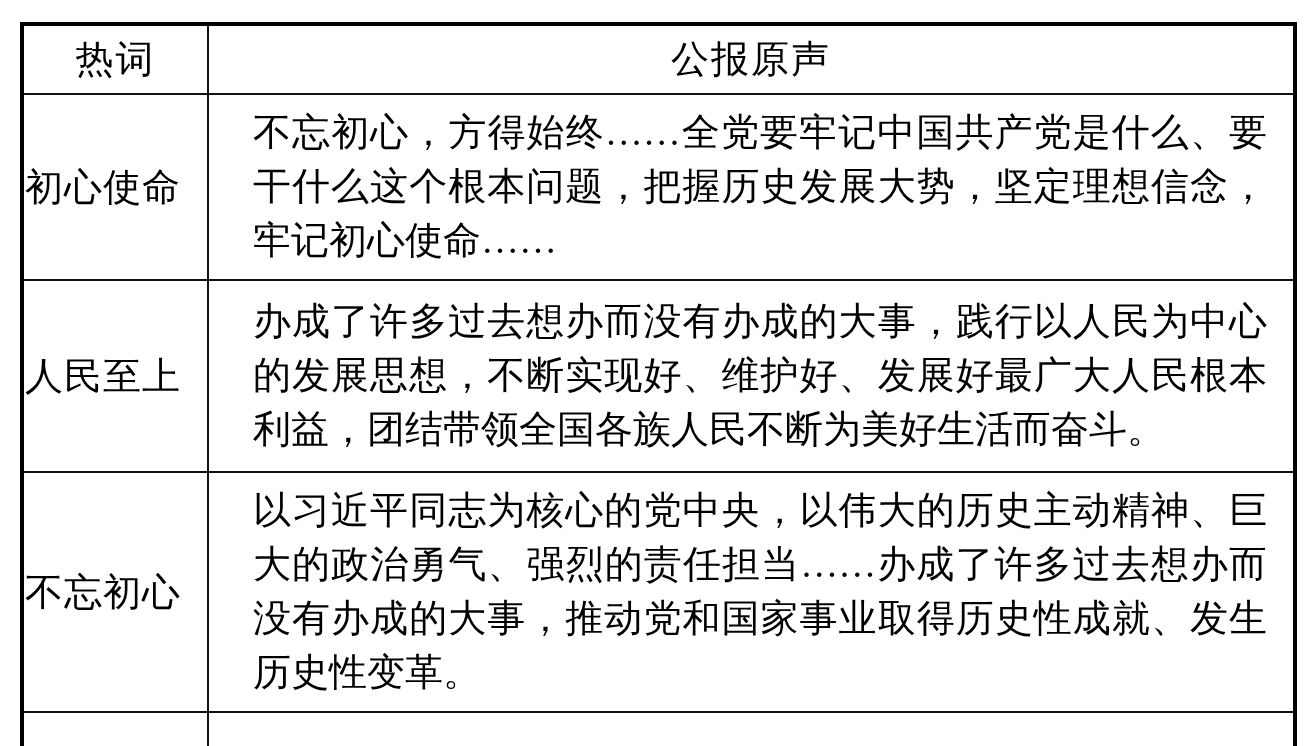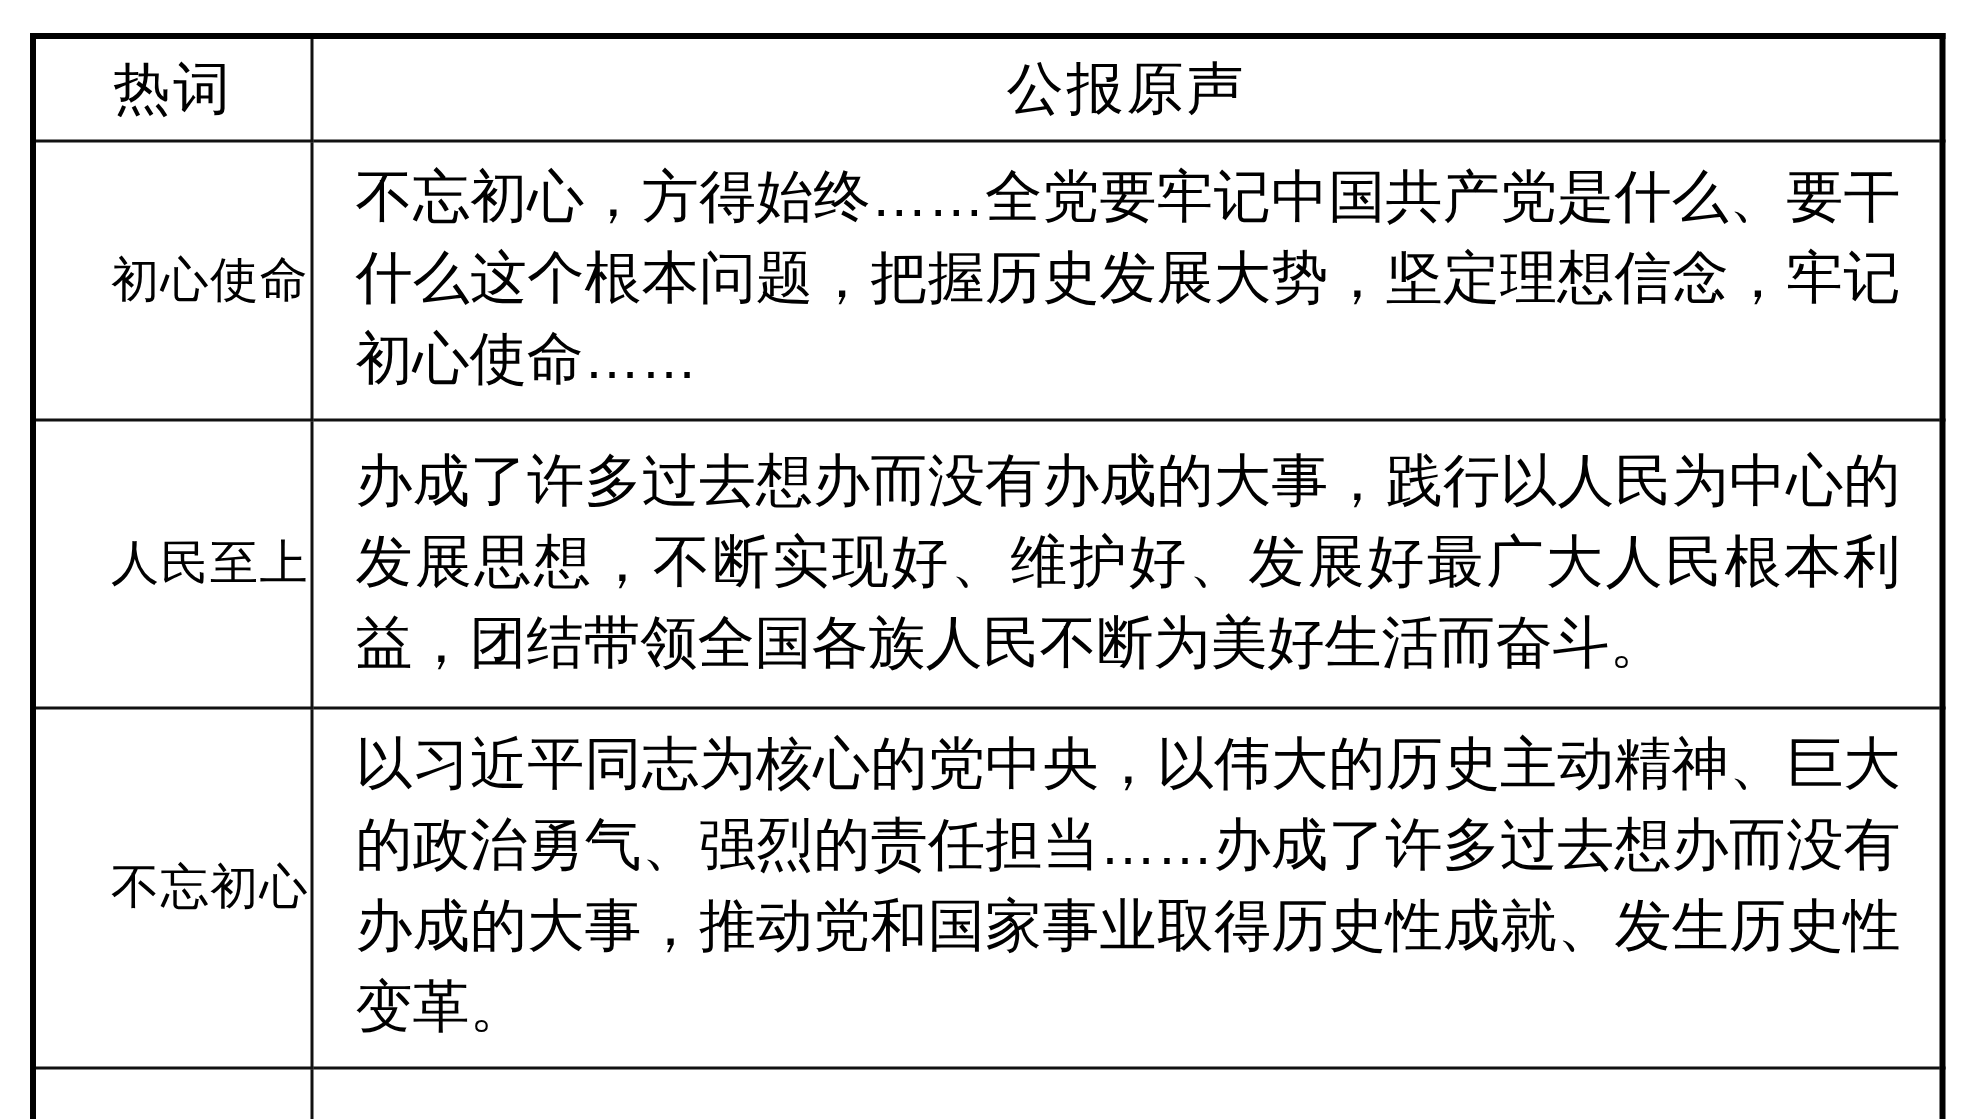--- a/index.html
+++ b/index.html
@@ -5,21 +5,21 @@
   html, body {
     margin: 0;
     padding: 0;
     background: #ffffff;
   }
   .page {
     position: relative;
     width: 1316px;
     height: 746px;
     background: #ffffff;
-    font-family: Liberation Sans, sans-serif;
+    font-family: Liberation Serif, serif;
     color: #000000;
     border-radius: 12px;
   }
   table.hotwords {
     position: absolute;
     left: 20px;
     top: 22px;
     width: 1277px;
     height: 707px;
     border-collapse: collapse;
@@ -39,31 +39,31 @@
     vertical-align: middle;
     letter-spacing: 2px;
   }
   col.kw { width: 186px; }
   tr.hdr   { height: 70px; }
   tr.r1    { height: 178px; }
   tr.r2    { height: 192px; }
   tr.r3    { height: 196px; }
   tr.r4    { height: 71px; }
   td.keyword {
-    font-size: 32px;
-    text-align: right;
+    font-size: 38px;
+    text-align: left;
     vertical-align: middle;
     letter-spacing: 1px;
   }
   td.quote {
     font-size: 38px;
     line-height: 54px;
     text-align: justify;
     vertical-align: middle;
-    padding: 10px 26px 12px 28px;
+    padding: 10px 26px 12px 44px;
   }
   td.quote.centered {
     text-align: center;
     padding: 0;
   }
 </style>
 </head>
 <body>
 
 <div class="page">

